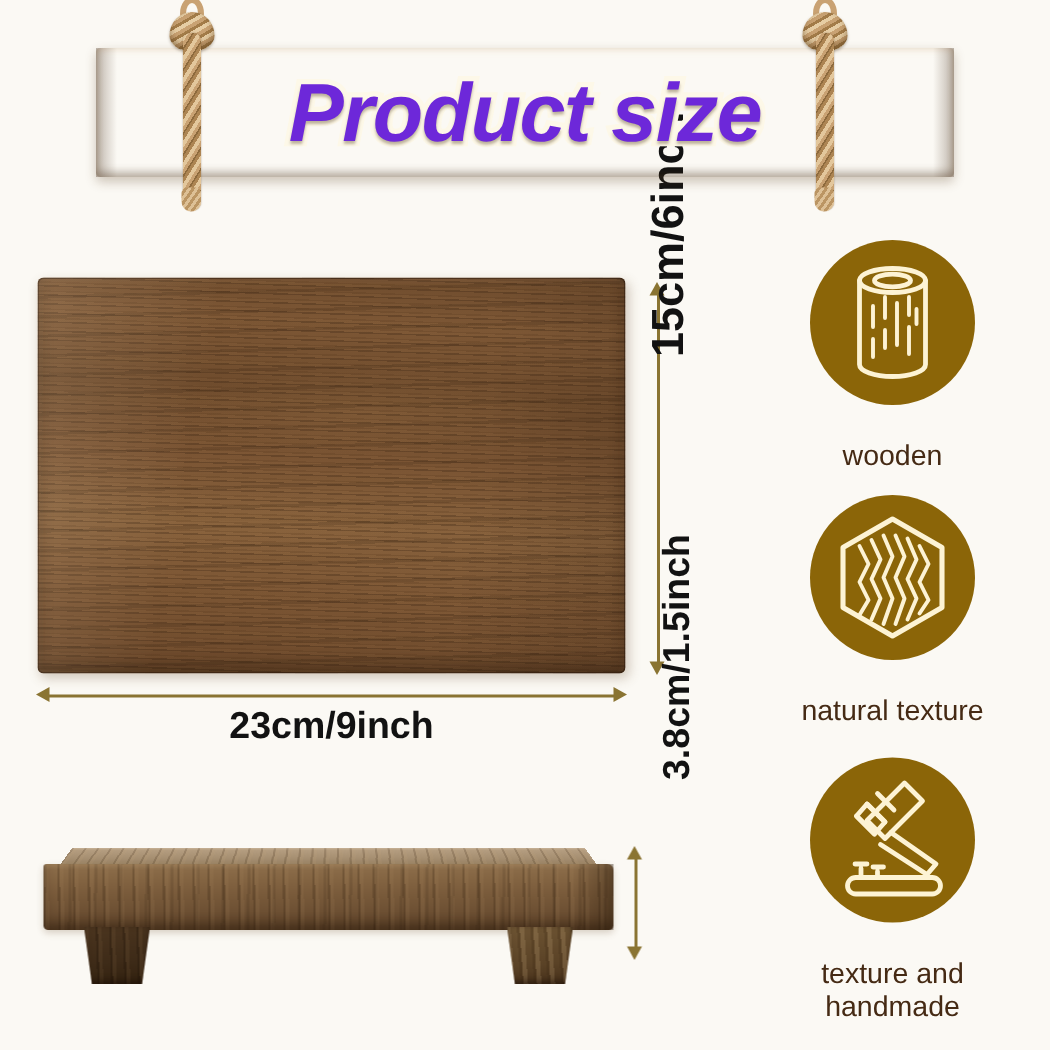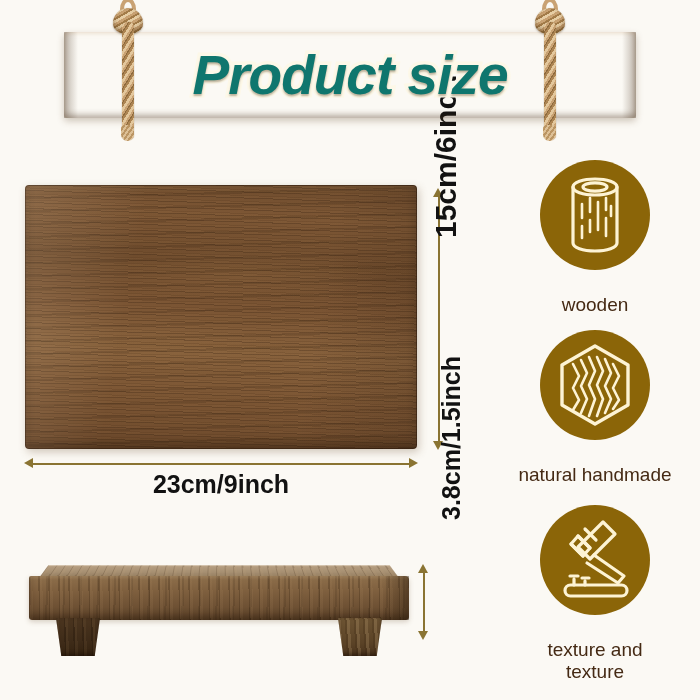--- a/index.html
+++ b/index.html
@@ -90,21 +90,21 @@
   }
   #plank::before { left:0; }
   #plank::after  { right:0; transform:scaleX(-1); }
 
   #sign-title {
     position:absolute; left:64px; top:32px; width:572px; height:86px;
     z-index:4;
     display:flex; align-items:center; justify-content:center;
     font-size:55px; font-weight:bold; font-style:italic;
     letter-spacing:-1px;
-    color:#0f766e;
+    color:#6d28d9;
     -webkit-text-stroke:7px #fdf8e8;
     paint-order:stroke fill;
     text-shadow:0 2px 2px rgba(70,45,12,.35);
     white-space:nowrap;
   }
 
   
   #board-top {
     position:absolute; left:25px; top:185px; width:392px; height:264px;
     border-radius:4px;
@@ -342,36 +342,36 @@
       <g stroke="#fdf3d4" stroke-width="2.6" fill="none" stroke-linecap="round" stroke-linejoin="round">
         <path d="M33 34 L39 46 L33 58 L39 70 L33 80"></path>
         <path d="M41 30 L47 43 L41 56 L47 69 L41 83"></path>
         <path d="M49 27 L55 41 L49 55 L55 69 L49 86"></path>
         <path d="M57 27 L63 41 L57 55 L63 69 L57 86"></path>
         <path d="M65 29 L71 43 L65 56 L71 69 L65 83"></path>
         <path d="M73 34 L79 46 L73 58 L79 70 L73 79"></path>
       </g>
     </svg>
   </div>
-  <div class="feature-label">natural handmade</div>
+  <div class="feature-label">natural texture</div>
 </div>
 
 <div class="feature" id="feature-sturdy">
   <div class="badge-circle">
     <svg width="110" height="110" viewBox="0 0 110 110">
       <g stroke="#fdf3d4" fill="none" stroke-width="3.2" stroke-linecap="round" stroke-linejoin="round">
         <path d="M63 17 L75 29 L50 54 L38 42 Z"></path>
         <path d="M45 24 L56 35"></path>
         <path d="M38 31 L50 43"></path>
         <path d="M31 39 L43 51"></path>
         <path d="M31 39 L38 31 L50 43 L43 51 Z"></path>
         <path d="M54 50 L84 71 L78 78 L47 58"></path>
         <rect x="25" y="80" width="62" height="11" rx="5.5"></rect>
         <path d="M34 74 V80 M30 71 H38"></path>
         <path d="M45 76 V80 M42 73 H49"></path>
       </g>
     </svg>
   </div>
   <div class="feature-label">
     <div>texture and</div>
-    <div>texture</div>
+    <div>handmade</div>
   </div>
 </div>
 
 </body></html>

